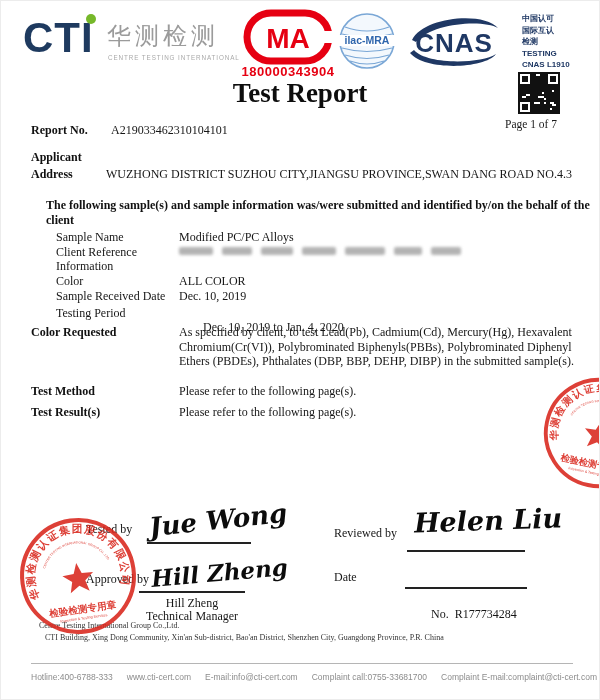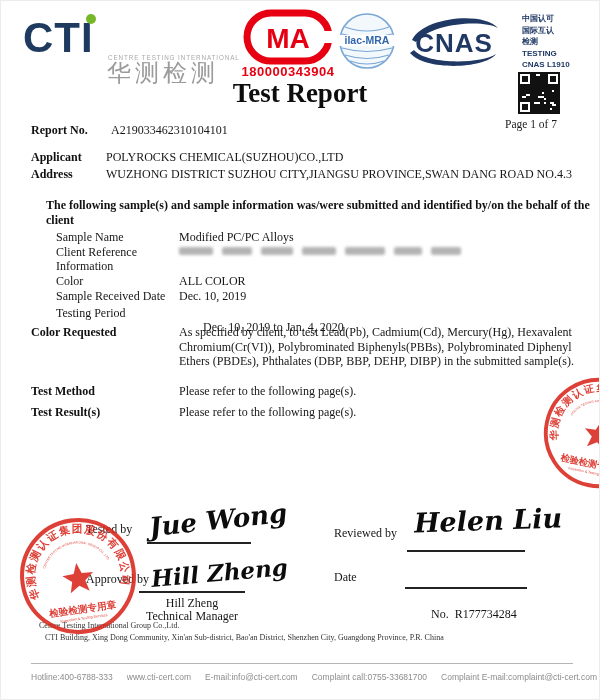--- a/index.html
+++ b/index.html
@@ -6,21 +6,21 @@
   .page{position:relative;width:600px;height:700px;background:#fff;overflow:hidden;
         font-family:"Liberation Serif",serif;color:#1a1a1a;border:1px solid #ececec;box-sizing:border-box;}
   .abs{position:absolute;}
   .lbl{font-weight:bold;font-size:12px;color:#111;}
   .val{font-size:12px;color:#161616;}
   .small{font-size:8px;color:#333;}
   
   .cti-text{font-family:"Liberation Sans",sans-serif;font-weight:bold;font-size:42px;
             letter-spacing:1px;color:#1e3a5f;line-height:42px;}
   .green-dot{width:10px;height:10px;border-radius:50%;background:#76b82a;}
-  .cti-cn{font-family:Liberation Sans, sans-serif;font-size:24px;letter-spacing:4px;color:#9b9b9b;line-height:26px;margin-top:37px;}
+  .cti-cn{font-family:Liberation Sans, sans-serif;font-size:24px;letter-spacing:4px;color:#9b9b9b;line-height:26px;}
   .cti-sub{font-family:"Liberation Sans",sans-serif;font-size:6.3px;letter-spacing:0.9px;color:#a9a9a9;}
   
   .accr span{display:block;font-family:"Liberation Sans",sans-serif;font-size:8px;font-weight:bold;
              color:#1f3864;line-height:11.5px;}
   .cma-number{font-family:"Liberation Sans",sans-serif;font-weight:bold;font-size:13px;
               color:#e60012;letter-spacing:0.5px;text-align:center;}
   .title{width:100%;text-align:center;font-size:27px;font-weight:bold;color:#0d0d0d;}
   .para{line-height:14.5px;font-size:12px;}
   
   .qr{display:grid;grid-template-columns:repeat(21,2px);grid-auto-rows:2px;}
@@ -522,21 +522,20 @@
       <i style="background:#111;"></i>
     </div>
   <div class="abs" style="left:504px;top:117px;font-size:11.5px;">Page 1 of 7</div>
 
   <div class="abs title" style="left:0;top:77px;">Test Report</div>
 
   <div class="abs lbl" style="left:30px;top:122px;">Report No.</div>
   <div class="abs val" style="left:110px;top:122px;">A219033462310104101</div>
 
   <div class="abs lbl" style="left:30px;top:149px;">Applicant</div>
-  <div class="abs val" style="left:105px;top:149px;">POLYROCKS CHEMICAL(SUZHOU)CO.,LTD</div>
 
   <div class="abs lbl" style="left:30px;top:166px;">Address</div>
   <div class="abs val" style="left:105px;top:166px;">WUZHONG DISTRICT SUZHOU CITY,JIANGSU PROVINCE,SWAN DANG ROAD NO.4.3</div>
 
   <div class="abs lbl para" style="left:30px;top:197px;width:548px;margin-left:15px;">The following sample(s) and sample information was/were submitted and identified by/on the behalf of the client</div>
 
   <div class="abs val" style="left:55px;top:229px;">Sample Name</div>
   <div class="abs val" style="left:178px;top:229px;">Modified PC/PC Alloys</div>
 
   <div class="abs val" style="left:55px;top:244px;width:112px;line-height:14px;">Client Reference Information</div>

